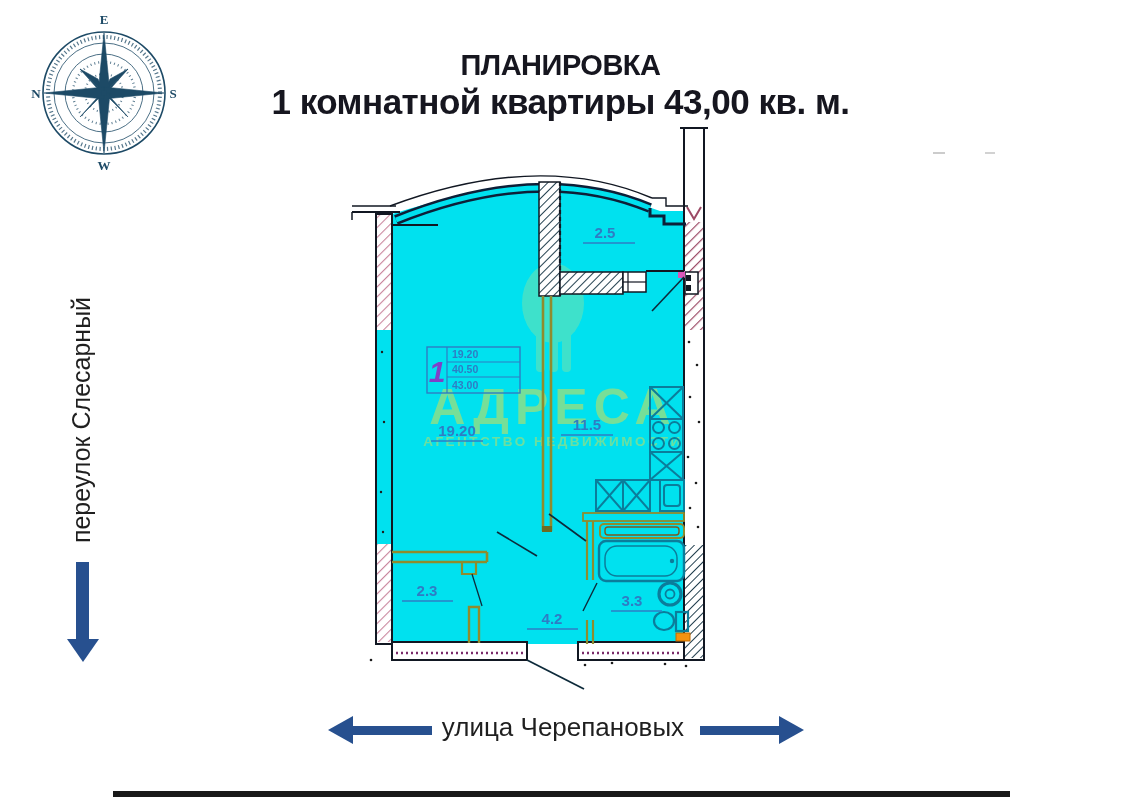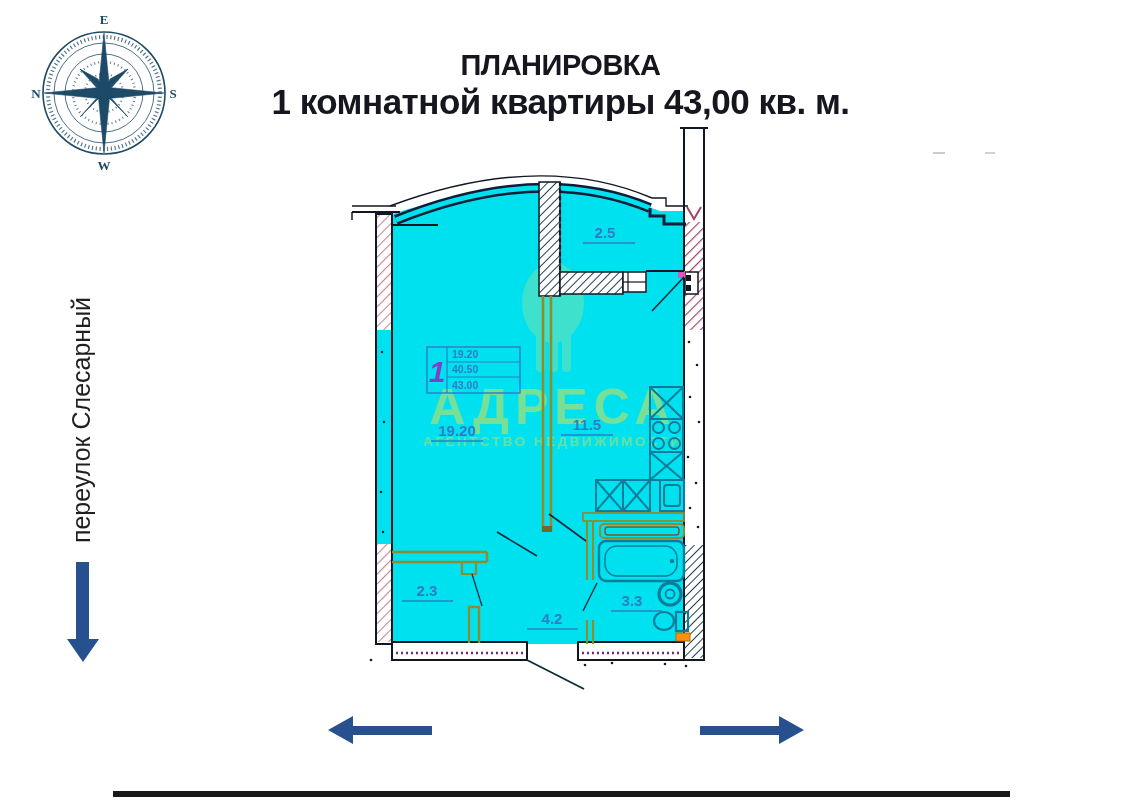--- a/index.html
+++ b/index.html
@@ -272,19 +272,20 @@
       <circle cx="585" cy="665" r="1.3"></circle>
         <circle cx="612" cy="663" r="1.3"></circle>
       <circle cx="665" cy="664" r="1.3"></circle>
         <circle cx="686" cy="666" r="1.3"></circle>
       <circle cx="371" cy="660" r="1.3"></circle>
     </g>
   </svg>
 
   <div class="h-arrow-head-l"></div>
   <div class="h-arrow-shaft-l"></div>
+  <div class="bottom-street-text">улица Черепановых</div>
   <div class="h-arrow-shaft-r"></div>
   <div class="h-arrow-head-r"></div>
 
   <div class="mark1"></div>
   <div class="mark2"></div>
   <div class="bottom-bar"></div>
 </div>
 
 </body></html>

